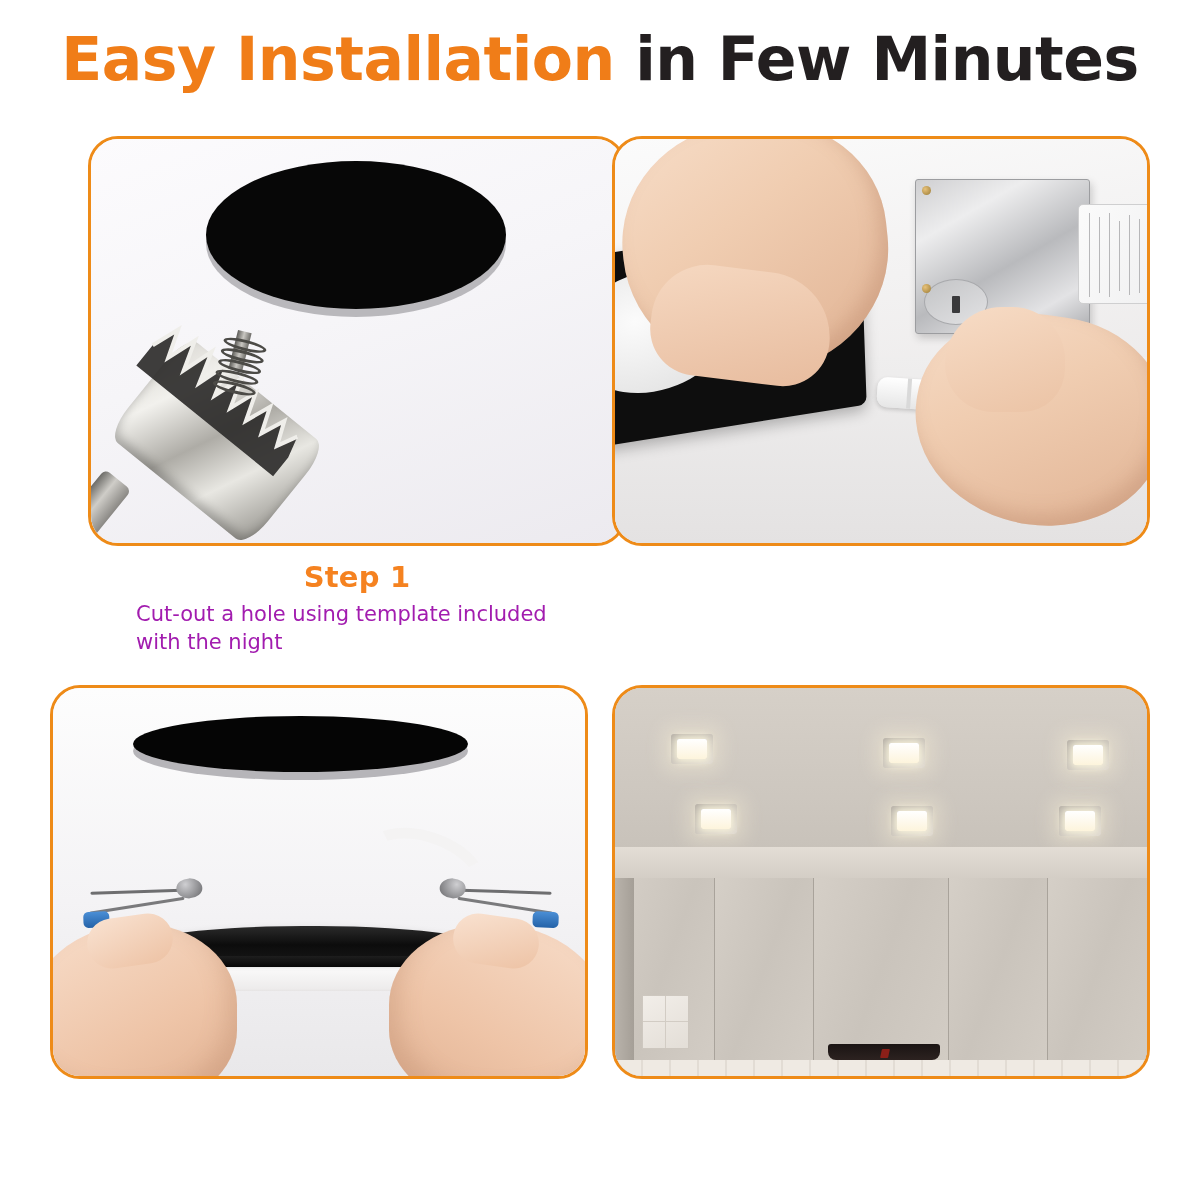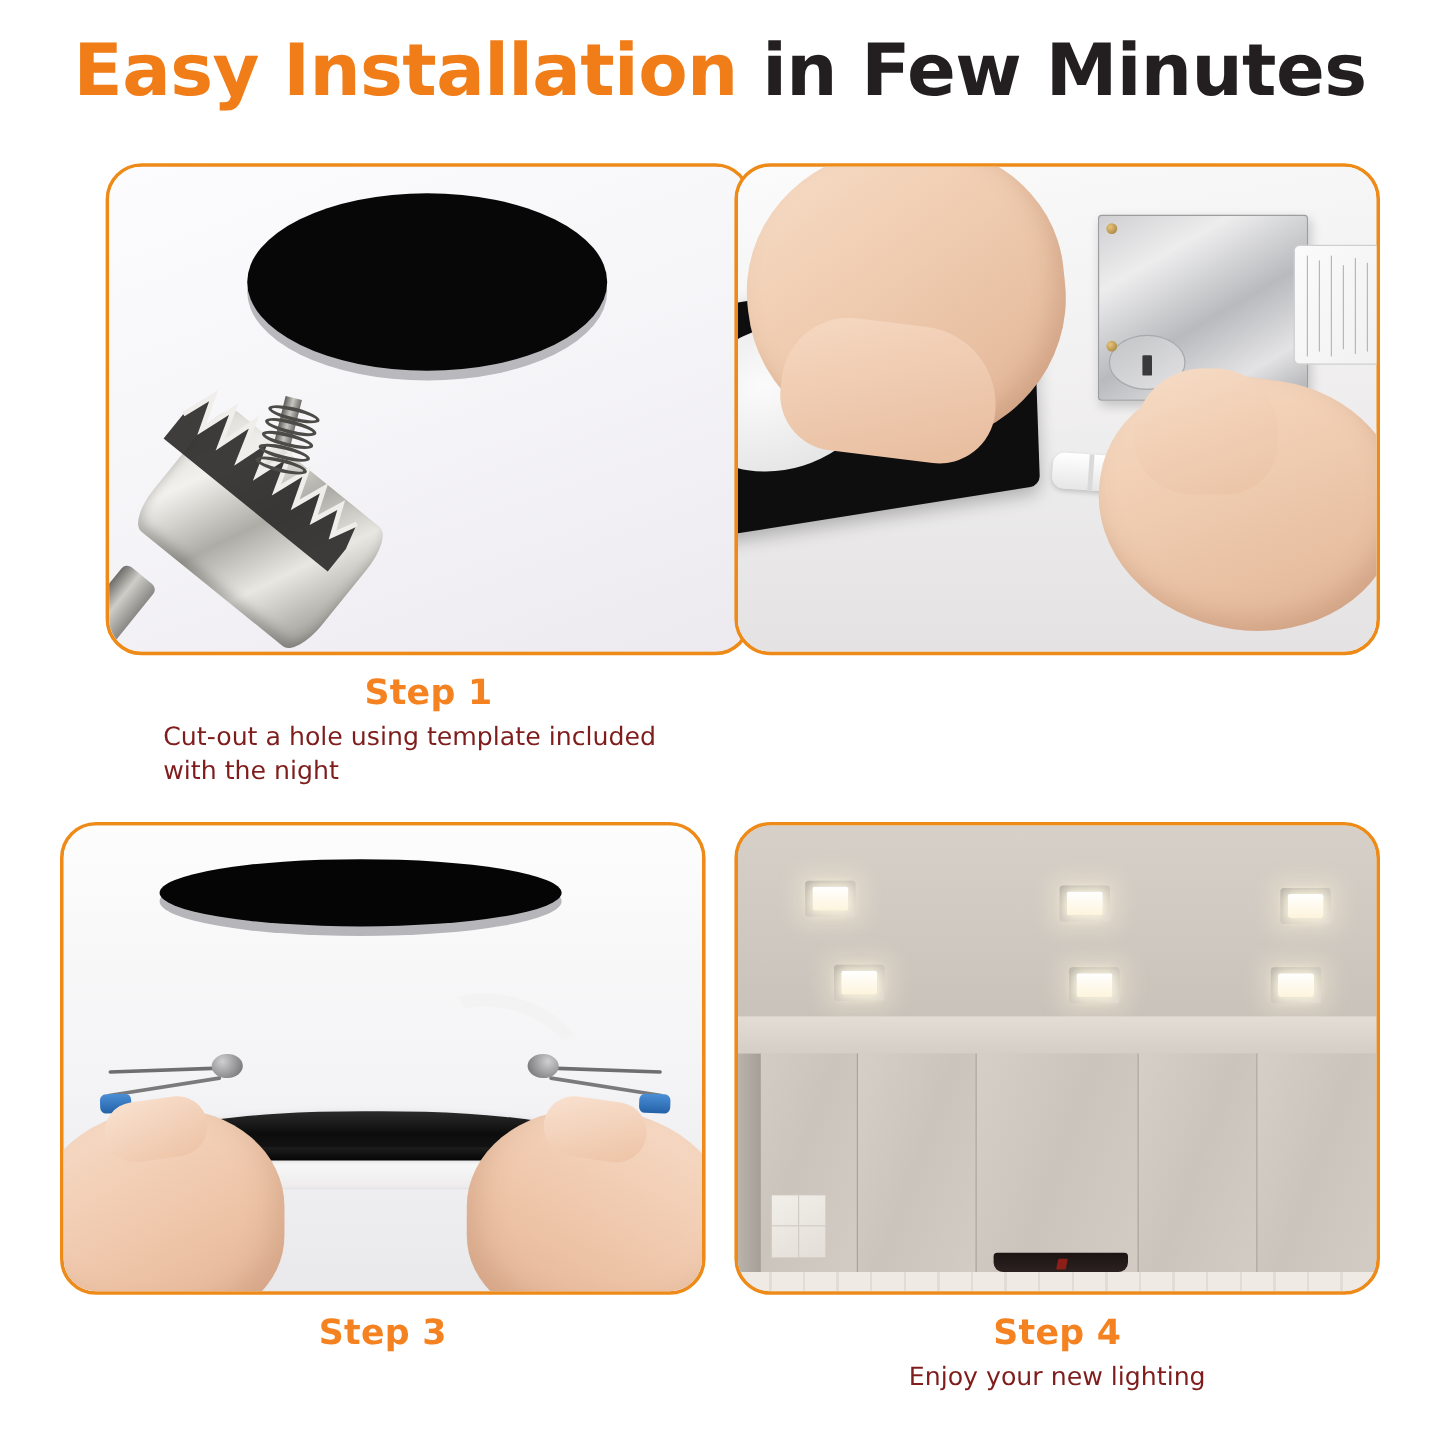--- a/index.html
+++ b/index.html
@@ -48,21 +48,21 @@
   .step-label {
     text-align:center;
     color:#F58220;
     font-size:29px;
     font-weight:bold;
     line-height:34px;
     letter-spacing:0.2px;
   }
   .step-desc {
     margin-top:6px;
-    color:#7f1d1d;
+    color:#a21caf;
     font-size:21px;
     line-height:28px;
     padding:0 38px 0 42px;
   }
   .cell.c3 .step-desc, .cell.c4 .step-desc { text-align:center; padding:0 8px; }
 
   
   .p1-bg {
     position:absolute; inset:0;
     background:linear-gradient(160deg,#fcfbfd 0%,#f6f5f8 45%,#eceaef 100%);
@@ -413,21 +413,20 @@
         <div class="p3-light"></div>
         <div class="p3-diffuser"></div>
         <div class="p3-flange"></div>
 
         <div class="p3-handA"></div>
         <div class="p3-thumb" style="left:34px;top:228px;transform:rotate(-8deg);"></div>
         <div class="p3-handB"></div>
         <div class="p3-thumb" style="left:400px;top:228px;transform:rotate(8deg);"></div>
       </div>
       <div class="caption">
-        <div class="step-label">Step 3</div>
       </div>
     </div>
 
     <div class="cell c4">
       <div class="photo">
         <div class="p4-bg"></div>
         <div class="p4-ceiling"></div>
 
         <div class="p4-dl" style="left:56px;top:46px;">
             <div class="frame"></div>
@@ -463,20 +462,16 @@
           <div class="p4-cab"></div>
           <div class="p4-cab"></div>
         </div>
         <div class="p4-left-wall"></div>
         <div class="p4-win"></div>
         <div class="p4-hood">
             <i></i>
           </div>
         <div class="p4-floor"></div>
       </div>
-      <div class="caption">
-        <div class="step-label">Step 4</div>
-        <div class="step-desc">Enjoy your new lighting</div>
-      </div>
     </div>
 
   </div>
 </div>
 
 </body></html>

